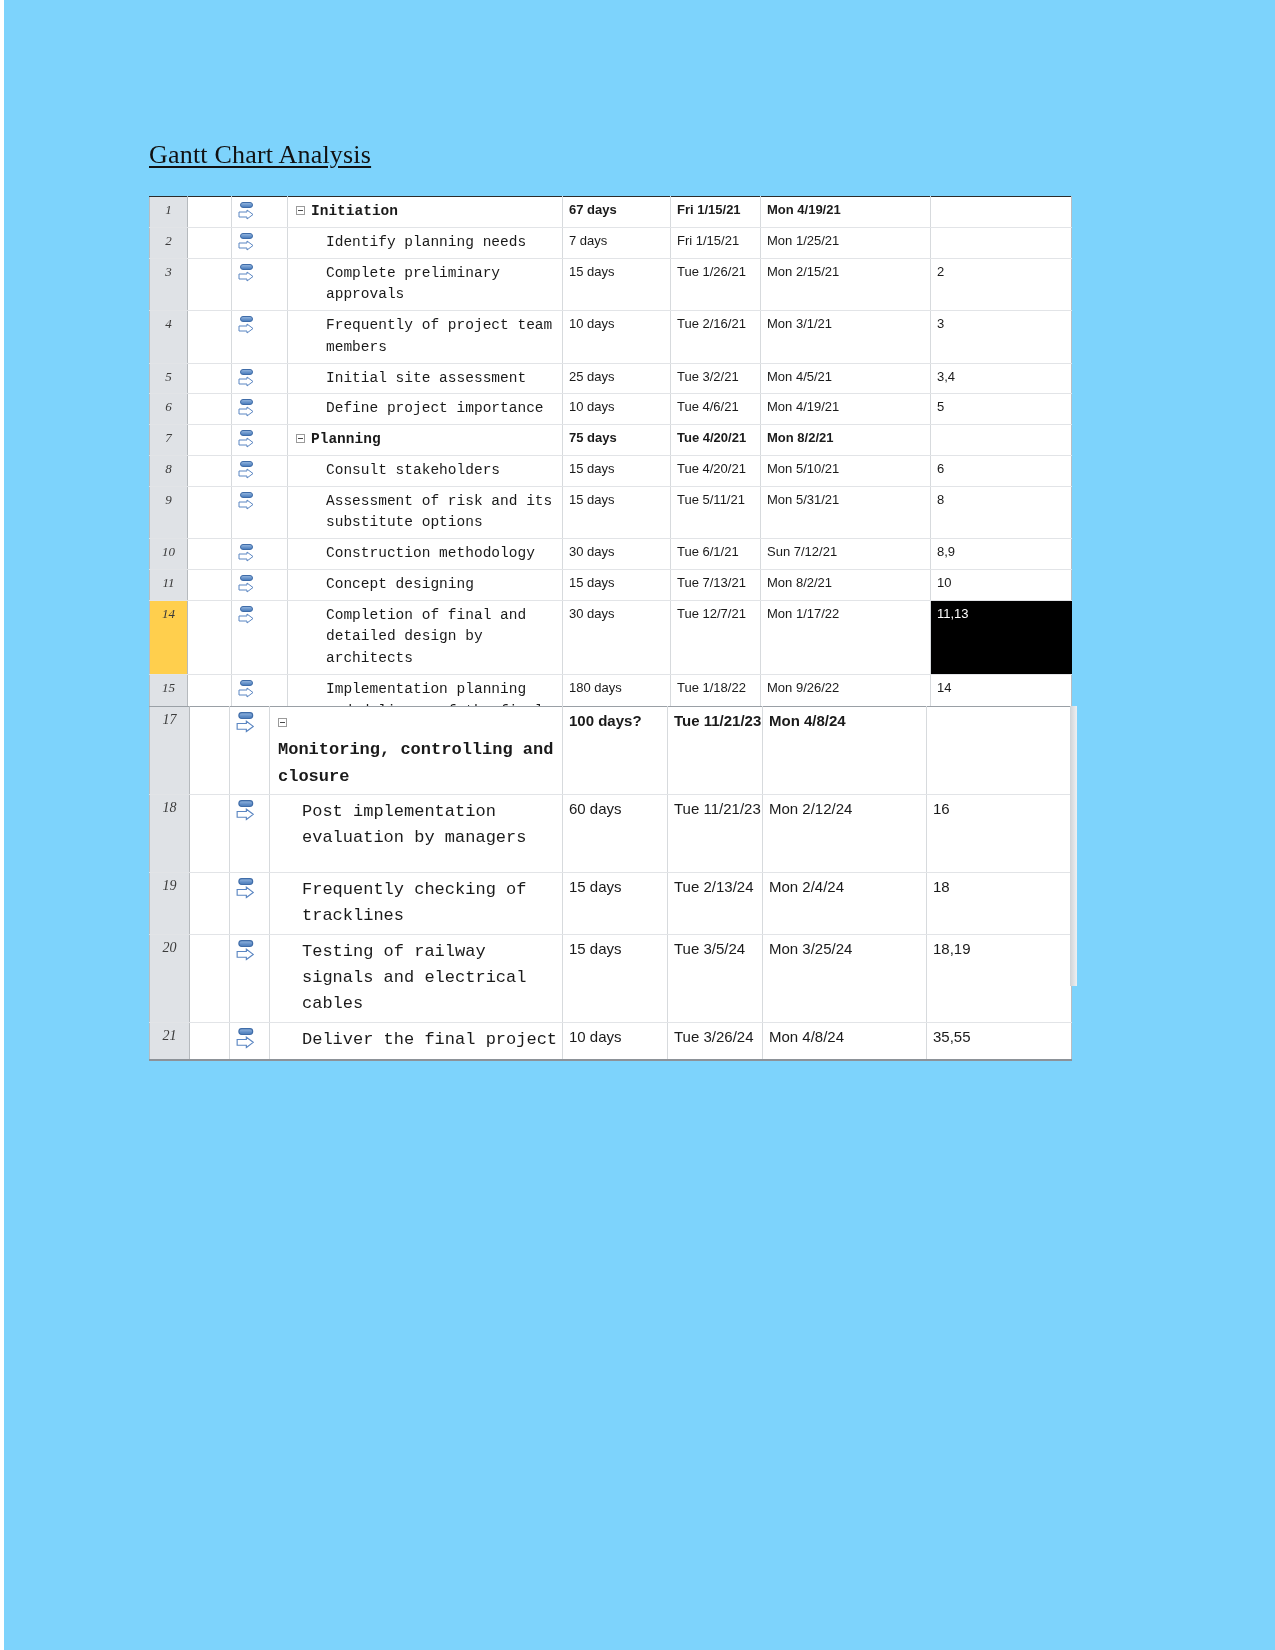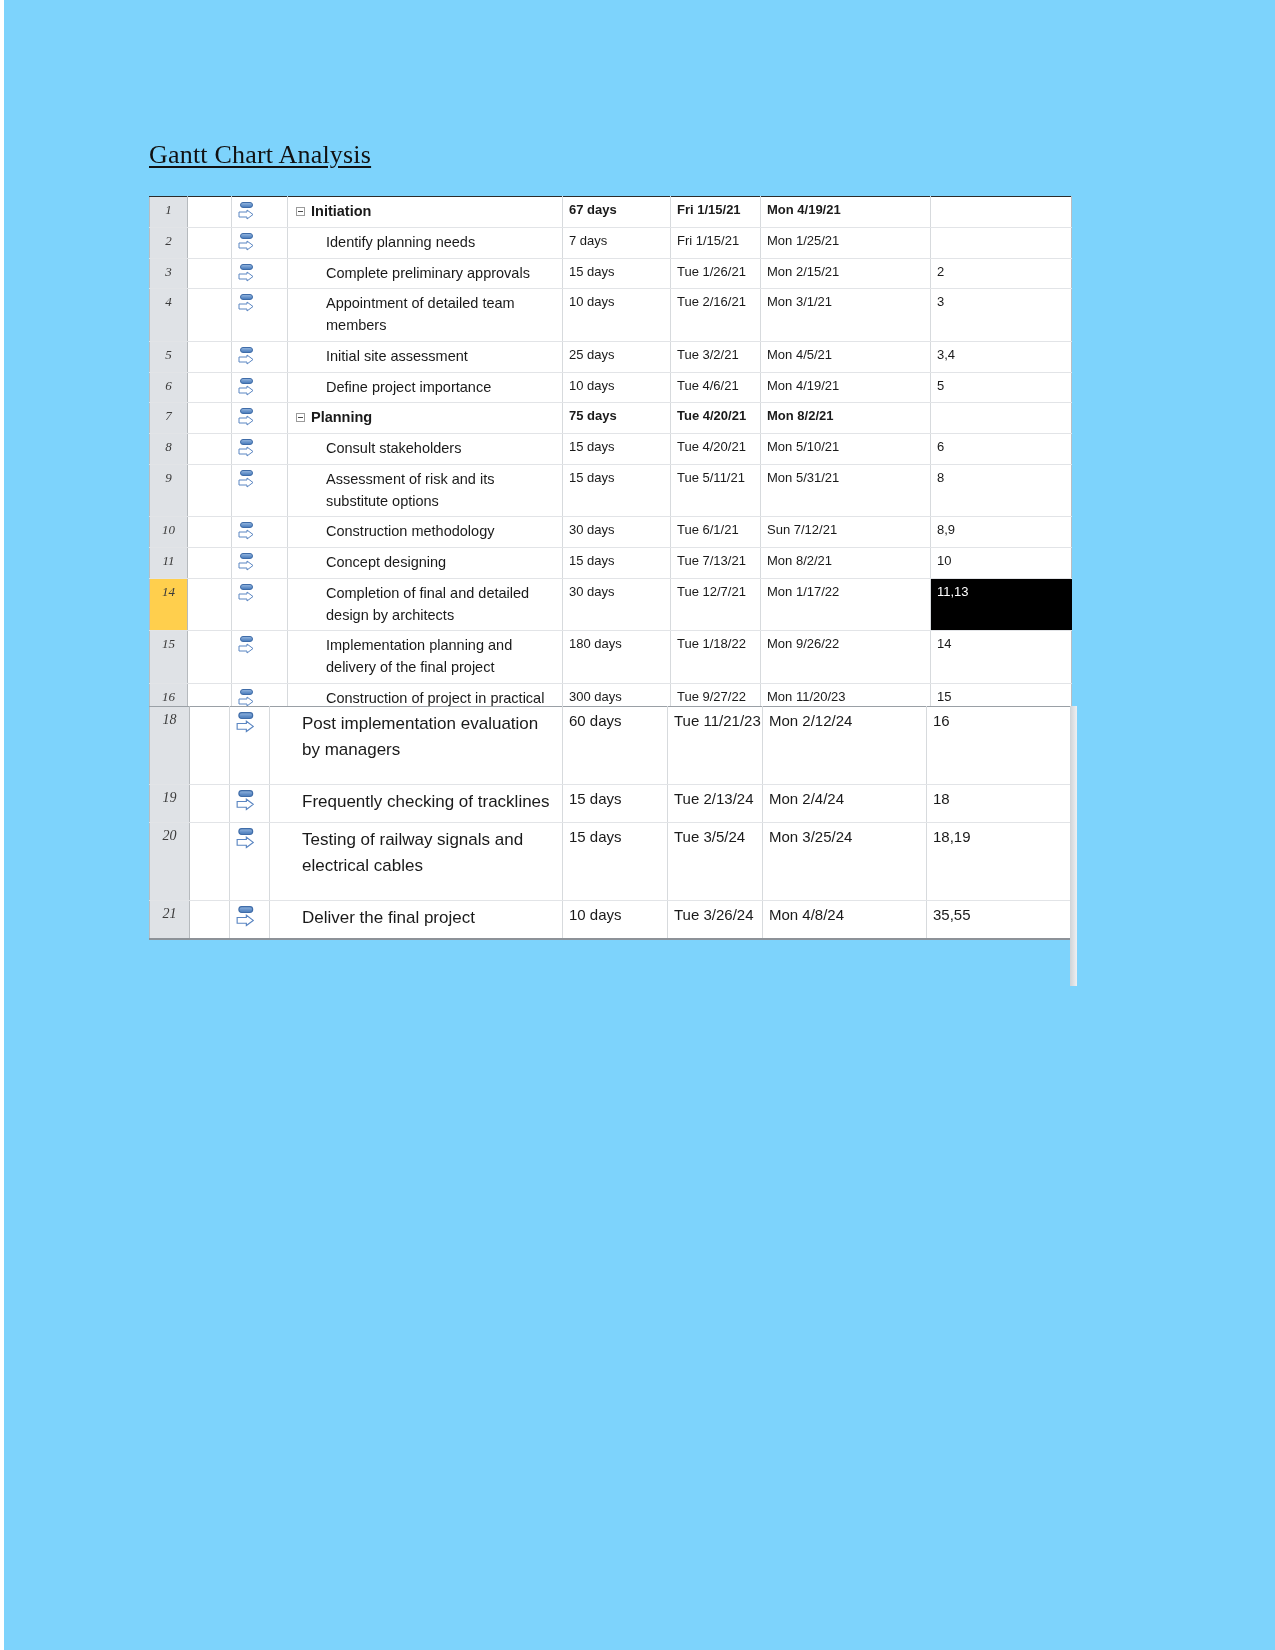--- a/index.html
+++ b/index.html
@@ -94,21 +94,21 @@
     box-sizing: border-box;
   }
   .ticon .arw {
     position: absolute;
     left: 0px; top: 7px;
     width: 16px; height: 11px;
   }
 
   
   .c-name {
-    font-family: Liberation Sans, sans-serif;
+    font-family: Liberation Mono, monospace;
     font-size: 14.5px;
     color: #1a1a1a;
     padding: 4px 4px 4px 6px !important;
     line-height: 1.5;
   }
   .c-name .txt { display: inline-block; }
   .lvl1 { padding-left: 8px !important; }
   .lvl2 .txt { padding-left: 32px; }
   .summary .txt { font-weight: bold; }
 
@@ -221,21 +221,21 @@
           <td class="c-start">Tue 1/26/21</td>
           <td class="c-fin">Mon 2/15/21</td>
           <td class="c-pred">2</td>
         </tr>
         <tr style="height: 25px;">
           <td class="c-id">4</td>
           <td class="c-ind"></td>
           <td class="c-icon"><span class="ticon"><span class="bar"></span><svg class="arw" viewBox="0 0 16 11">
                 <path d="M1 3 H9 V1 L15 5.5 L9 10 V8 H1 Z" fill="#ffffff" stroke="#5b86c2" stroke-width="1"></path>
               </svg></span></td>
-          <td class="c-name lvl2"><span class="txt">Appointment of detailed team members</span></td>
+          <td class="c-name lvl2"><span class="txt">Frequently of project team members</span></td>
           <td class="c-dur">10 days</td>
           <td class="c-start">Tue 2/16/21</td>
           <td class="c-fin">Mon 3/1/21</td>
           <td class="c-pred">3</td>
         </tr>
         <tr style="height: 25px;">
           <td class="c-id">5</td>
           <td class="c-ind"></td>
           <td class="c-icon"><span class="ticon"><span class="bar"></span><svg class="arw" viewBox="0 0 16 11">
                 <path d="M1 3 H9 V1 L15 5.5 L9 10 V8 H1 Z" fill="#ffffff" stroke="#5b86c2" stroke-width="1"></path>
@@ -362,20 +362,32 @@
       <col style="width:40px">
       <col style="width:40px">
       <col style="width:40px">
       <col style="width:293px">
       <col style="width:105px">
       <col style="width:95px">
       <col style="width:164px">
       <col style="width:145px">
     </colgroup>
     <tbody id="body-bottom">
+        <tr class="summary" style="height: 38px;">
+          <td class="c-id">17</td>
+          <td class="c-ind"></td>
+          <td class="c-icon"><span class="ticon"><span class="bar"></span><svg class="arw" viewBox="0 0 16 11">
+                <path d="M1 3 H9 V1 L15 5.5 L9 10 V8 H1 Z" fill="#ffffff" stroke="#5b86c2" stroke-width="1"></path>
+              </svg></span></td>
+          <td class="c-name lvl1"><span class="expander"></span><span class="txt">Monitoring, controlling and closure</span></td>
+          <td class="c-dur">100 days?</td>
+          <td class="c-start">Tue 11/21/23</td>
+          <td class="c-fin">Mon 4/8/24</td>
+          <td class="c-pred"></td>
+        </tr>
         <tr style="height: 78px;">
           <td class="c-id">18</td>
           <td class="c-ind"></td>
           <td class="c-icon"><span class="ticon"><span class="bar"></span><svg class="arw" viewBox="0 0 16 11">
                 <path d="M1 3 H9 V1 L15 5.5 L9 10 V8 H1 Z" fill="#ffffff" stroke="#5b86c2" stroke-width="1"></path>
               </svg></span></td>
           <td class="c-name lvl2"><span class="txt">Post implementation evaluation by managers</span></td>
           <td class="c-dur">60 days</td>
           <td class="c-start">Tue 11/21/23</td>
           <td class="c-fin">Mon 2/12/24</td>

